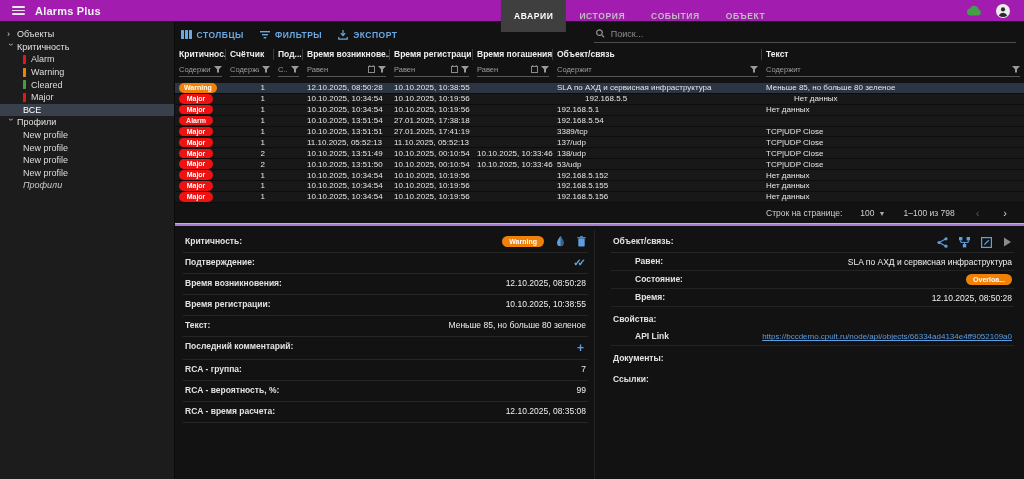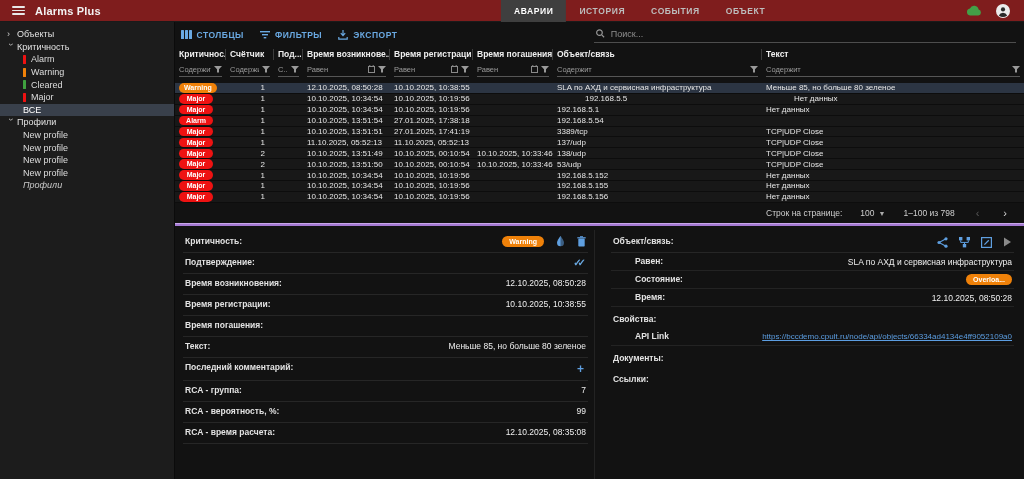--- a/index.html
+++ b/index.html
@@ -1,27 +1,27 @@
 <!DOCTYPE html>
 <html><head>
 <meta charset="utf-8">
 <style>
   * { margin:0; padding:0; box-sizing:border-box; }
   html,body { width:1024px; height:479px; overflow:hidden; background:#111; }
   body { font-family:"Liberation Sans", sans-serif; color:#ddd; font-size:9px; }
   .app { width:1024px; height:479px; display:flex; flex-direction:column; background:#111; }
 
   
-  .topbar { height:22px; background:#7f1d1d; display:flex; position:relative; flex:0 0 22px; border-bottom:1px solid #1a1a1a; }
+  .topbar { height:22px; background:#a21caf; display:flex; position:relative; flex:0 0 22px; border-bottom:1px solid #1a1a1a; }
   .tb-left { display:flex; align-items:center; gap:10px; padding-left:12px; }
   .hamburger { width:13px; display:inline-flex; flex-direction:column; gap:2px; cursor:pointer; }
   .hamburger i { display:block; height:1.5px; background:#e8e8e8; border-radius:1px; }
   .app-title { font-size:11px; font-weight:bold; color:#f2f2f2; letter-spacing:.2px; }
   .tabs { position:absolute; left:50%; top:0; transform:translateX(-4%); height:22px; display:flex; }
-  .tab { height:22px; display:flex; align-items:center; padding:6px 13px; font-size:8.5px; font-weight:bold; letter-spacing:.6px; color:#bdbdbd; cursor:pointer; }
+  .tab { height:22px; display:flex; align-items:center; padding:16px 13px; font-size:8.5px; font-weight:bold; letter-spacing:.6px; color:#bdbdbd; cursor:pointer; }
   .tab.active { background:#3f3f3f; color:#fff; }
   .tb-right { margin-left:auto; display:flex; align-items:center; gap:14px; padding-right:14px; }
 
   
   .content { flex:1; display:flex; min-height:0; }
   .sidebar { width:175px; flex:0 0 175px; background:#1c1c1c; border-right:1px solid #0b0b0b; padding-top:6px; overflow:hidden; }
   .snode { display:flex; align-items:center; height:12.6px; padding-left:7px; font-size:9px; color:#e3e3e3; cursor:pointer; white-space:nowrap; }
   .snode .chev { width:10px; color:#cfcfcf; font-size:9px; display:inline-block; transform-origin:40% 50%; }
   .snode .chev.down { transform:rotate(90deg); }
   .schild { display:flex; align-items:center; height:12.6px; padding-left:23px; font-size:9px; color:#dedede; cursor:pointer; white-space:nowrap; }
@@ -447,24 +447,20 @@
               <span class="dlabel">Подтверждение:</span>
               <span class="checks">✓✓</span>
             </div>
             <div class="drow">
               <span class="dlabel">Время возникновения:</span>
               <span class="dvalue">12.10.2025, 08:50:28</span>
             </div>
             <div class="drow">
               <span class="dlabel">Время регистрации:</span>
               <span class="dvalue">10.10.2025, 10:38:55</span>
-            </div>
-            <div class="drow">
-              <span class="dlabel">Время погашения:</span>
-              <span class="dvalue"></span>
             </div>
             <div class="drow">
               <span class="dlabel">Текст:</span>
               <span class="dvalue">Меньше 85, но больше 80 зеленое</span>
             </div>
             <div class="drow">
               <span class="dlabel">Последний комментарий:</span>
               <span class="plus">+</span>
             </div>
             <div class="drow">

